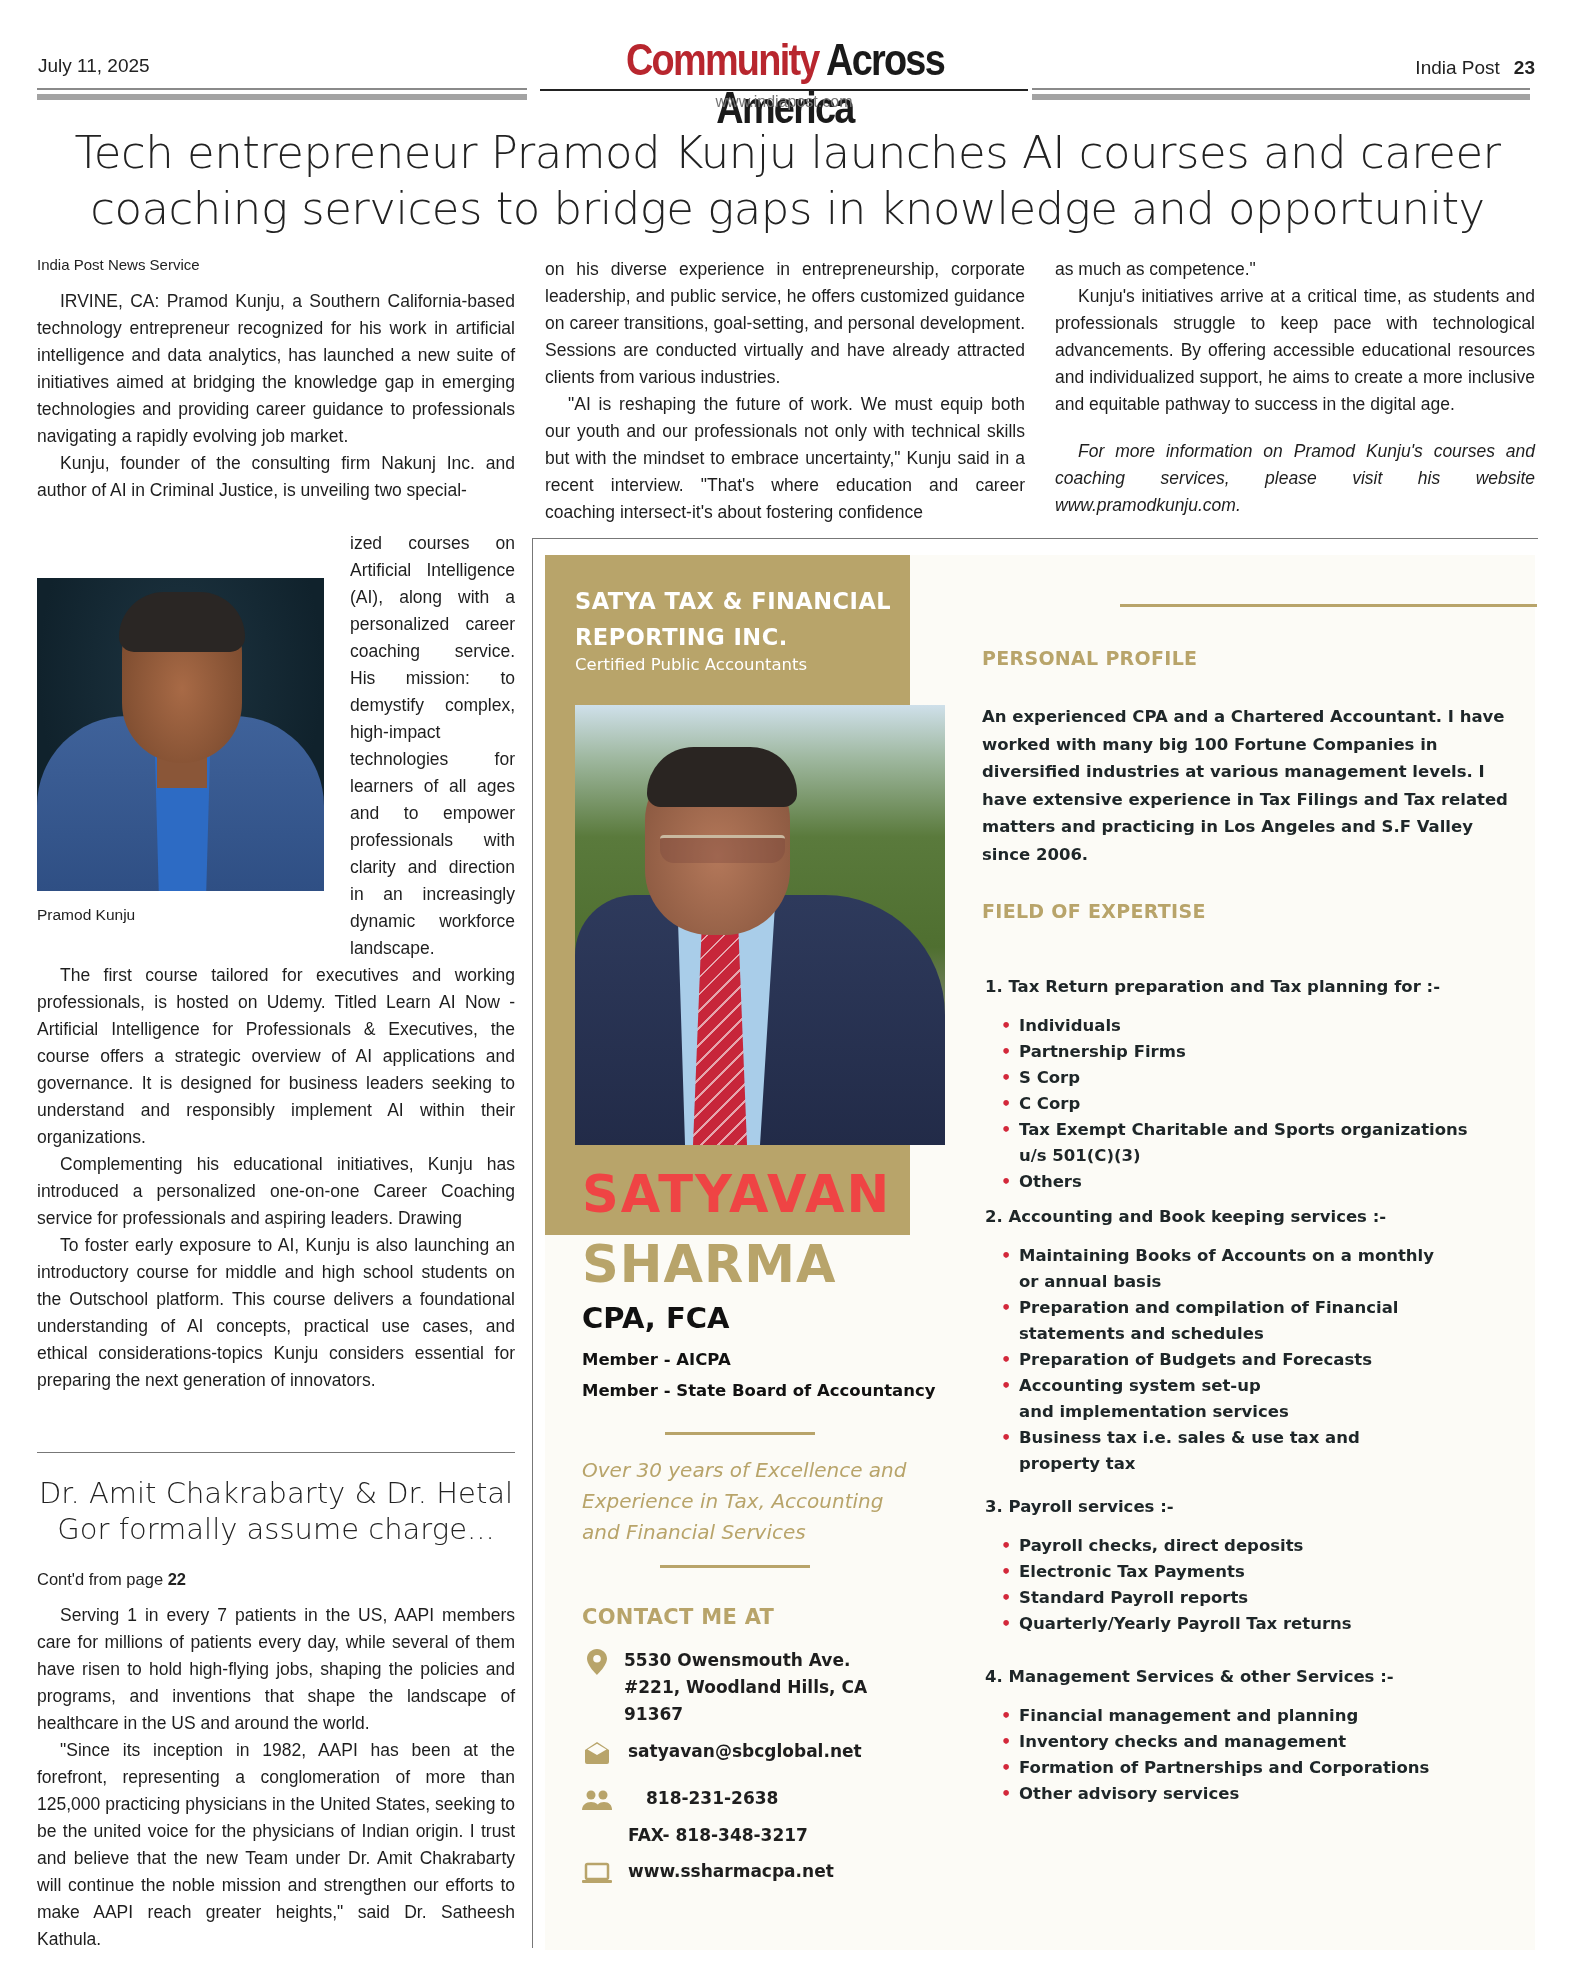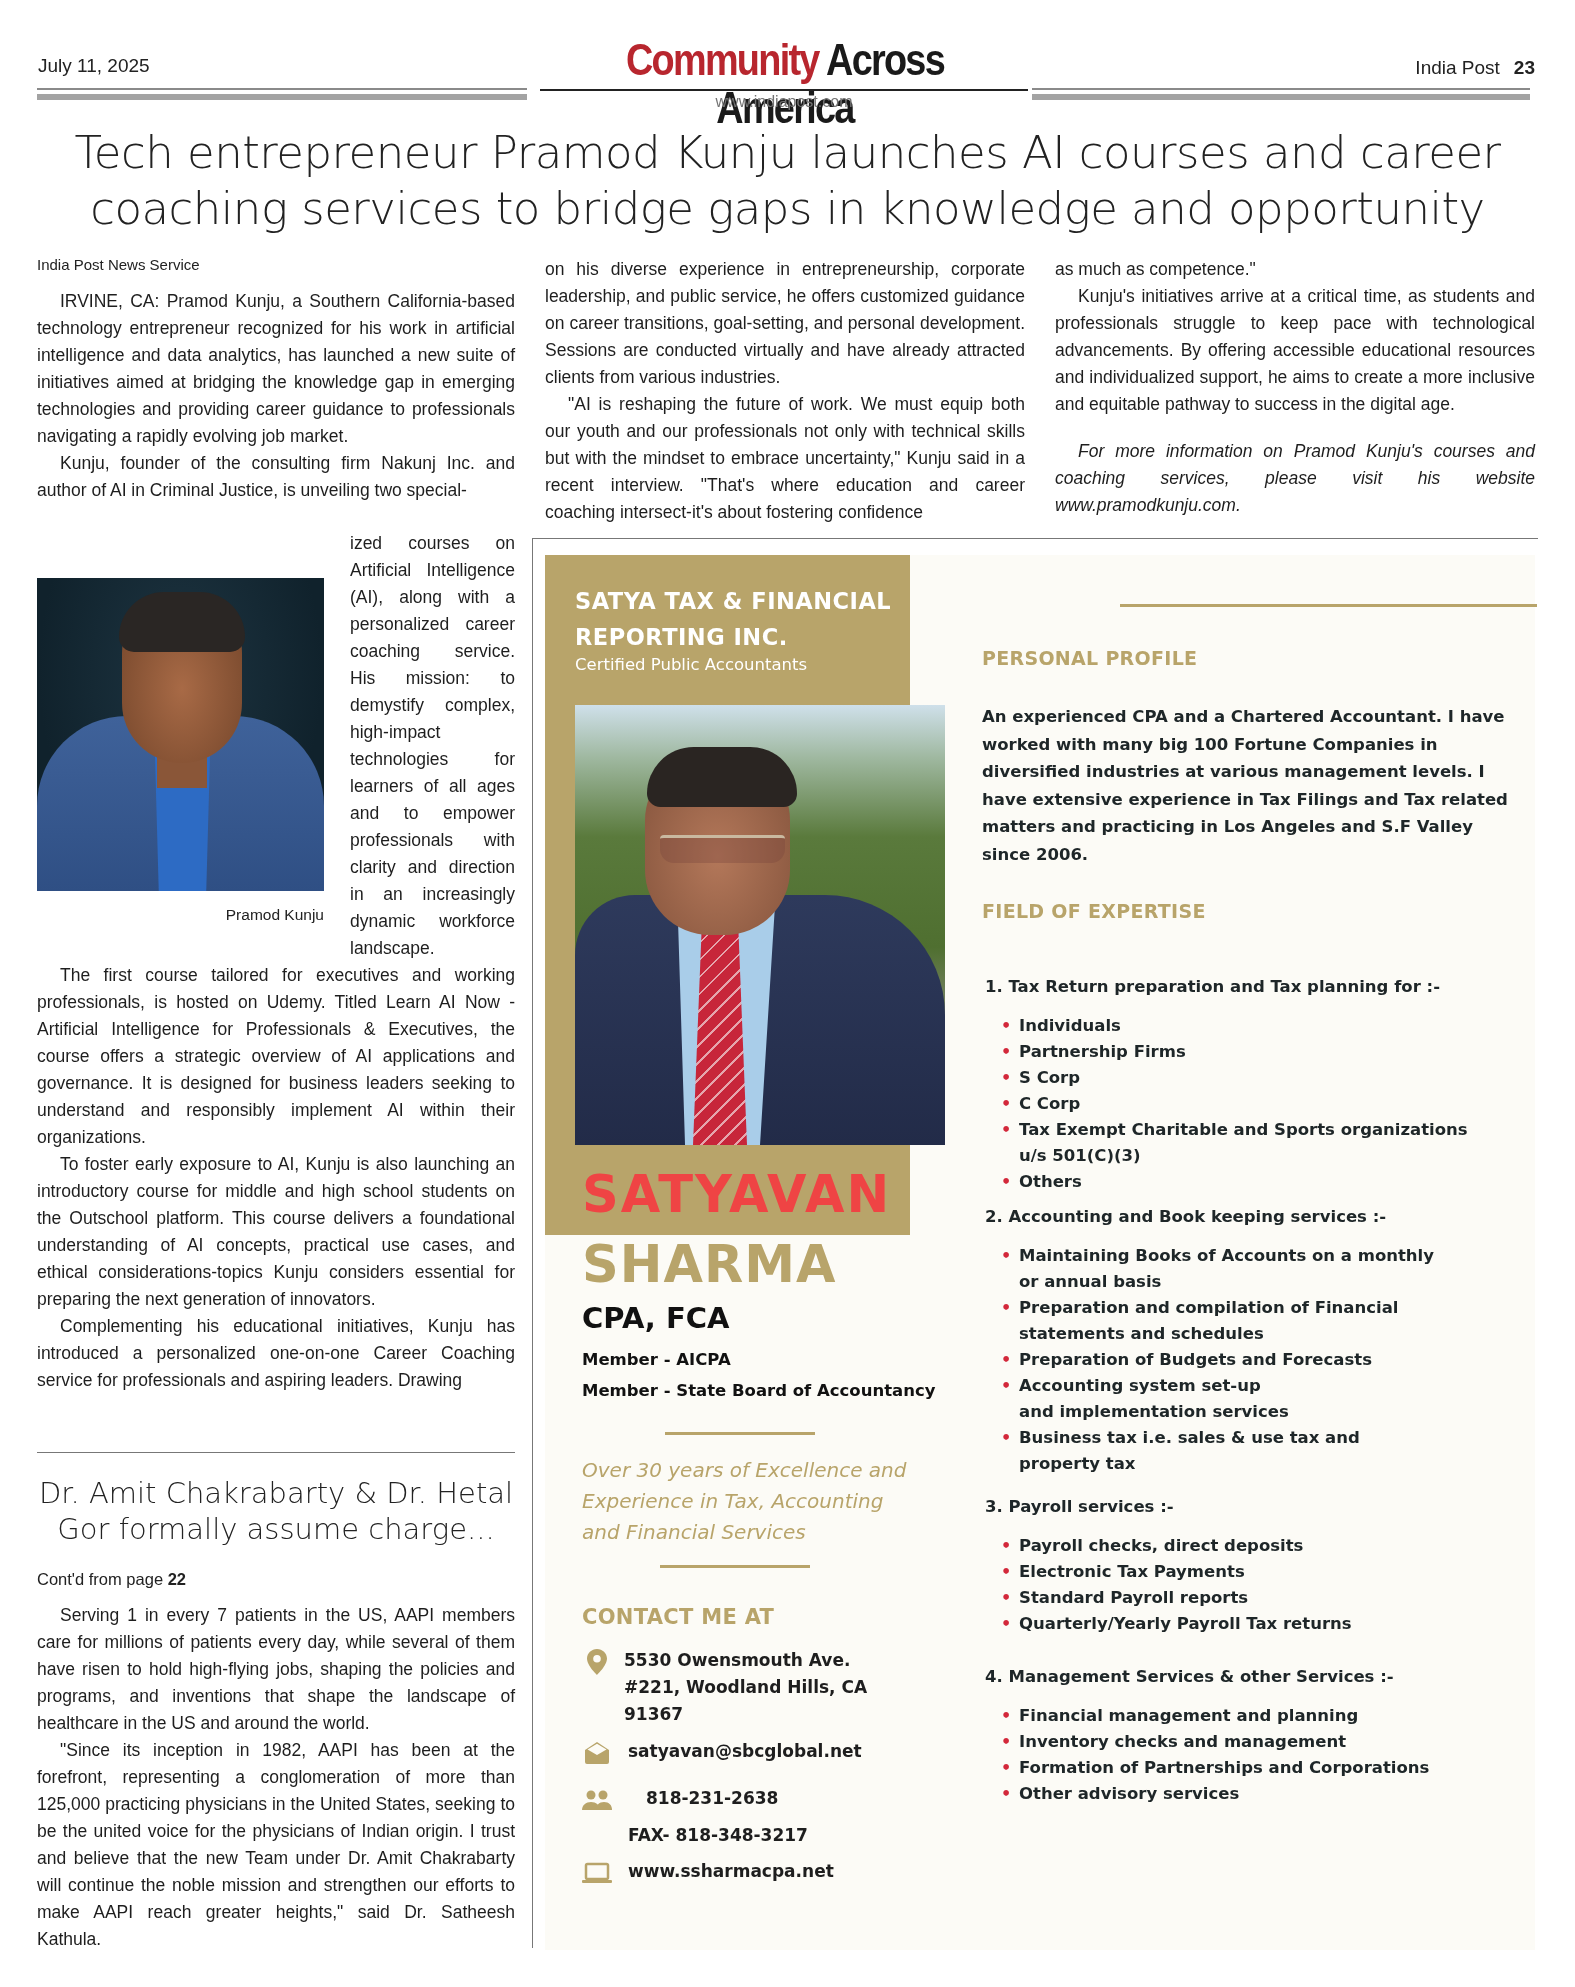--- a/index.html
+++ b/index.html
@@ -41,21 +41,21 @@
   .photo-kunju { position: absolute; left: 37px; top: 578px; width: 287px; height: 313px;
                  background: radial-gradient(ellipse at 50% 30%, #1d3441 0%, #10222c 70%); overflow: hidden; }
   .photo-kunju .suit { position: absolute; left: 0; bottom: 0; width: 287px; height: 175px;
                        background: linear-gradient(180deg, #3f629a, #2f4f84); border-radius: 90px 90px 0 0; }
   .photo-kunju .shirt { position: absolute; left: 98px; bottom: 0; width: 95px; height: 170px; background: #2d6bc4;
                         clip-path: polygon(20% 0, 80% 0, 75% 100%, 25% 100%); }
   .photo-kunju .neck { position: absolute; left: 120px; top: 170px; width: 50px; height: 40px; background: #8a5638; }
   .photo-kunju .head { position: absolute; left: 85px; top: 20px; width: 120px; height: 165px; border-radius: 55px 55px 60px 60px;
                        background: radial-gradient(ellipse at 50% 55%, #a86a46 0%, #7a4a2e 85%); }
   .photo-kunju .hair { position: absolute; left: 82px; top: 14px; width: 126px; height: 60px; border-radius: 60px 60px 20px 20px; background: #2a2624; }
-  .caption-kunju { position: absolute; left: 37px; top: 906px; width: 287px; text-align: right; font-size: 15.5px; color: #222; }
+  .caption-kunju { position: absolute; left: 37px; top: 906px; width: 287px; text-align: left; font-size: 15.5px; color: #222; }
 
   .divider-left { position: absolute; left: 37px; top: 1452px; width: 478px; height: 1px; background: #777; }
   .subhead { position: absolute; left: 37px; top: 1475px; width: 478px; text-align: center;
              font-family: "DejaVu Sans", sans-serif; font-weight: 200; font-size: 29px; line-height: 36px; color: #222; }
   .contd { position: absolute; left: 37px; top: 1570px; font-size: 16.5px; color: #222; }
   .contd b { font-weight: bold; }
   .c1d { left: 37px; top: 1602px; width: 478px; }
 
   .vrule { position: absolute; left: 532px; top: 538px; width: 1px; height: 1410px; background: #777; }
   .hrule-ad { position: absolute; left: 533px; top: 538px; width: 1005px; height: 1px; background: #777; }
@@ -132,22 +132,22 @@
   <div class="hair"></div>
 </div>
 <div class="caption-kunju">Pramod Kunju</div>
 
 <div class="col c1b">
   <p>ized courses on Artificial Intelligence (AI), along with a personalized career coaching service. His mission: to demystify complex, high-impact technologies for learners of all ages and to empower professionals with clarity and direction in an increasingly dynamic workforce landscape.</p>
 </div>
 
 <div class="col c1c">
   <p>The first course tailored for executives and working professionals, is hosted on Udemy. Titled Learn AI Now - Artificial Intelligence for Professionals &amp; Executives, the course offers a strategic overview of AI applications and governance. It is designed for business leaders seeking to understand and responsibly implement AI within their organizations.</p>
+  <p>Complementing his educational initiatives, Kunju has introduced a personalized one-on-one Career Coaching service for professionals and aspiring leaders. Drawing</p>
   <p>To foster early exposure to AI, Kunju is also launching an introductory course for middle and high school students on the Outschool platform. This course delivers a foundational understanding of AI concepts, practical use cases, and ethical considerations-topics Kunju considers essential for preparing the next generation of innovators.</p>
-  <p>Complementing his educational initiatives, Kunju has introduced a personalized one-on-one Career Coaching service for professionals and aspiring leaders. Drawing</p>
 </div>
 
 <div class="col c2">
   <p class="noindent">on his diverse experience in entrepreneurship, corporate leadership, and public service, he offers customized guidance on career transitions, goal-setting, and personal development. Sessions are conducted virtually and have already attracted clients from various industries.</p>
   <p>"AI is reshaping the future of work. We must equip both our youth and our professionals not only with technical skills but with the mindset to embrace uncertainty," Kunju said in a recent interview. "That's where education and career coaching intersect-it's about fostering confidence</p>
 </div>
 
 <div class="col c3">
   <p class="noindent">as much as competence."</p>
   <p>Kunju's initiatives arrive at a critical time, as students and professionals struggle to keep pace with technological advancements. By offering accessible educational resources and individualized support, he aims to create a more inclusive and equitable pathway to success in the digital age.</p>

